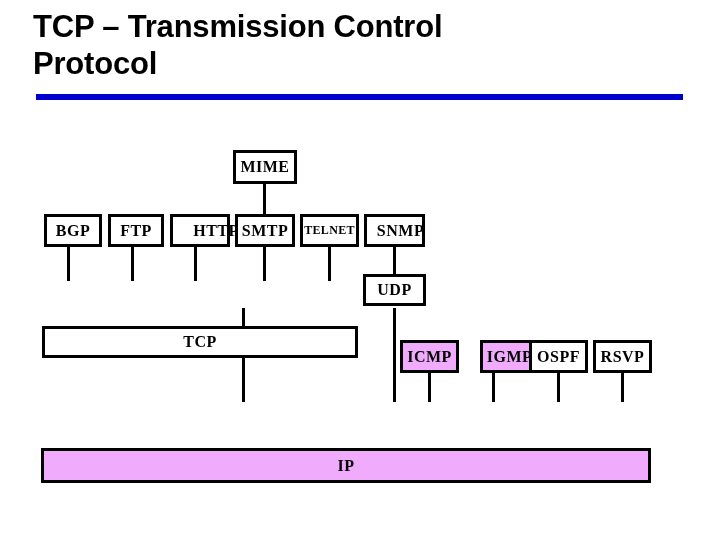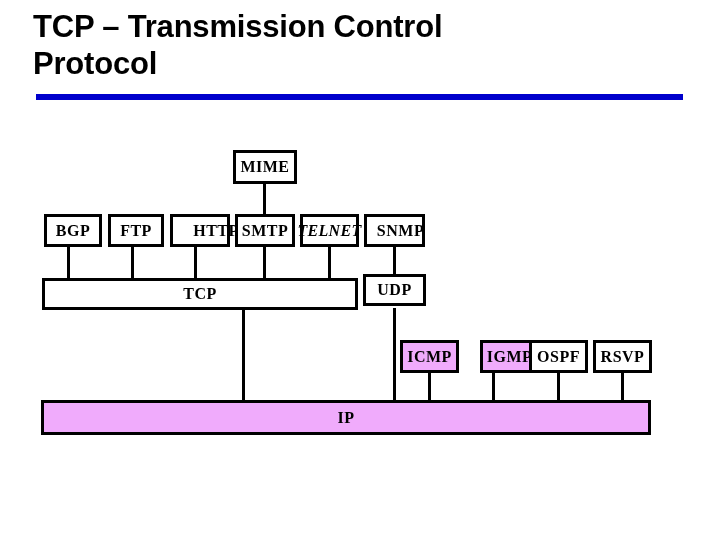--- a/index.html
+++ b/index.html
@@ -48,22 +48,22 @@
     color: #000000;
     display: flex;
     align-items: center;
     justify-content: center;
     font-weight: bold;
     font-size: 16px;
     letter-spacing: 0.5px;
     z-index: 3;
   }
   .node.gray { background: #f0abfc; }
-  .node.bar  { font-size: 16px; }
-  .node.small { font-size: 16px; letter-spacing: 0.3px; font-style: italic; }
+  .node.bar  { font-size: 16px; margin-top: 48px; }
+  .node.small { font-size: 12px; letter-spacing: 0.3px; }
 
   .vline {
     position: absolute;
     width: 3px;
     background: #000000;
     z-index: 1;
   }
 </style>
 </head>
 <body>

